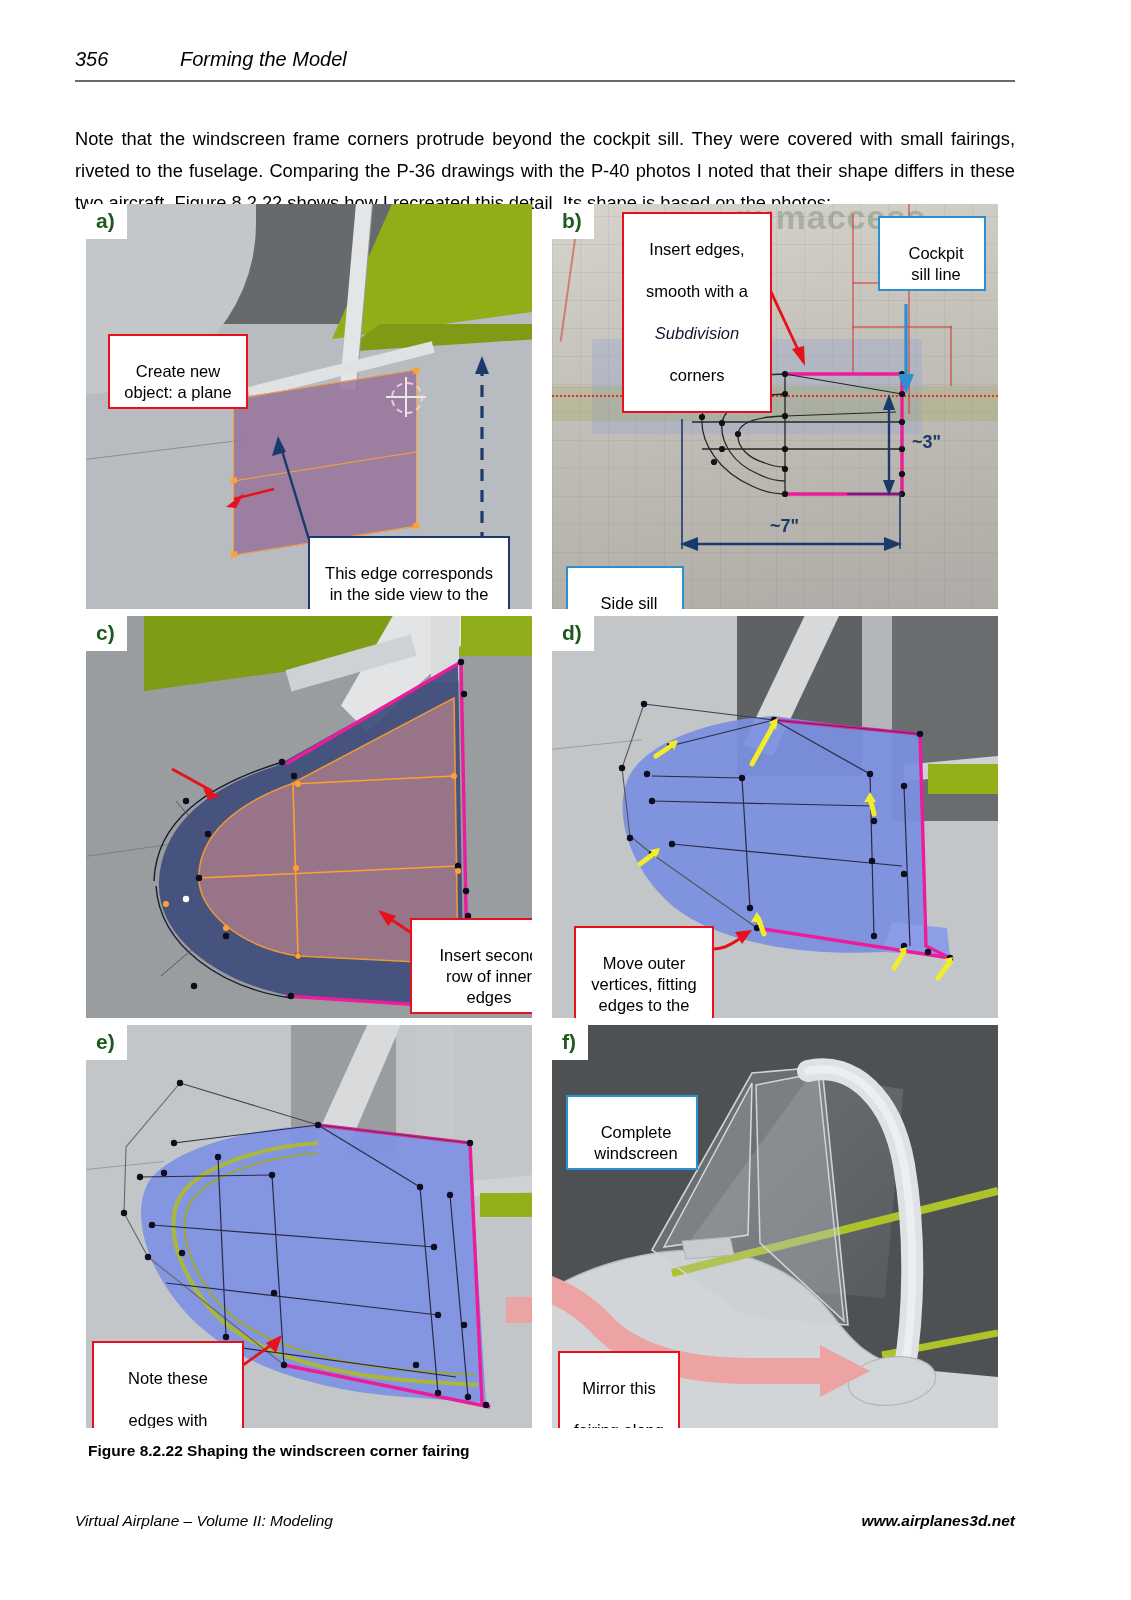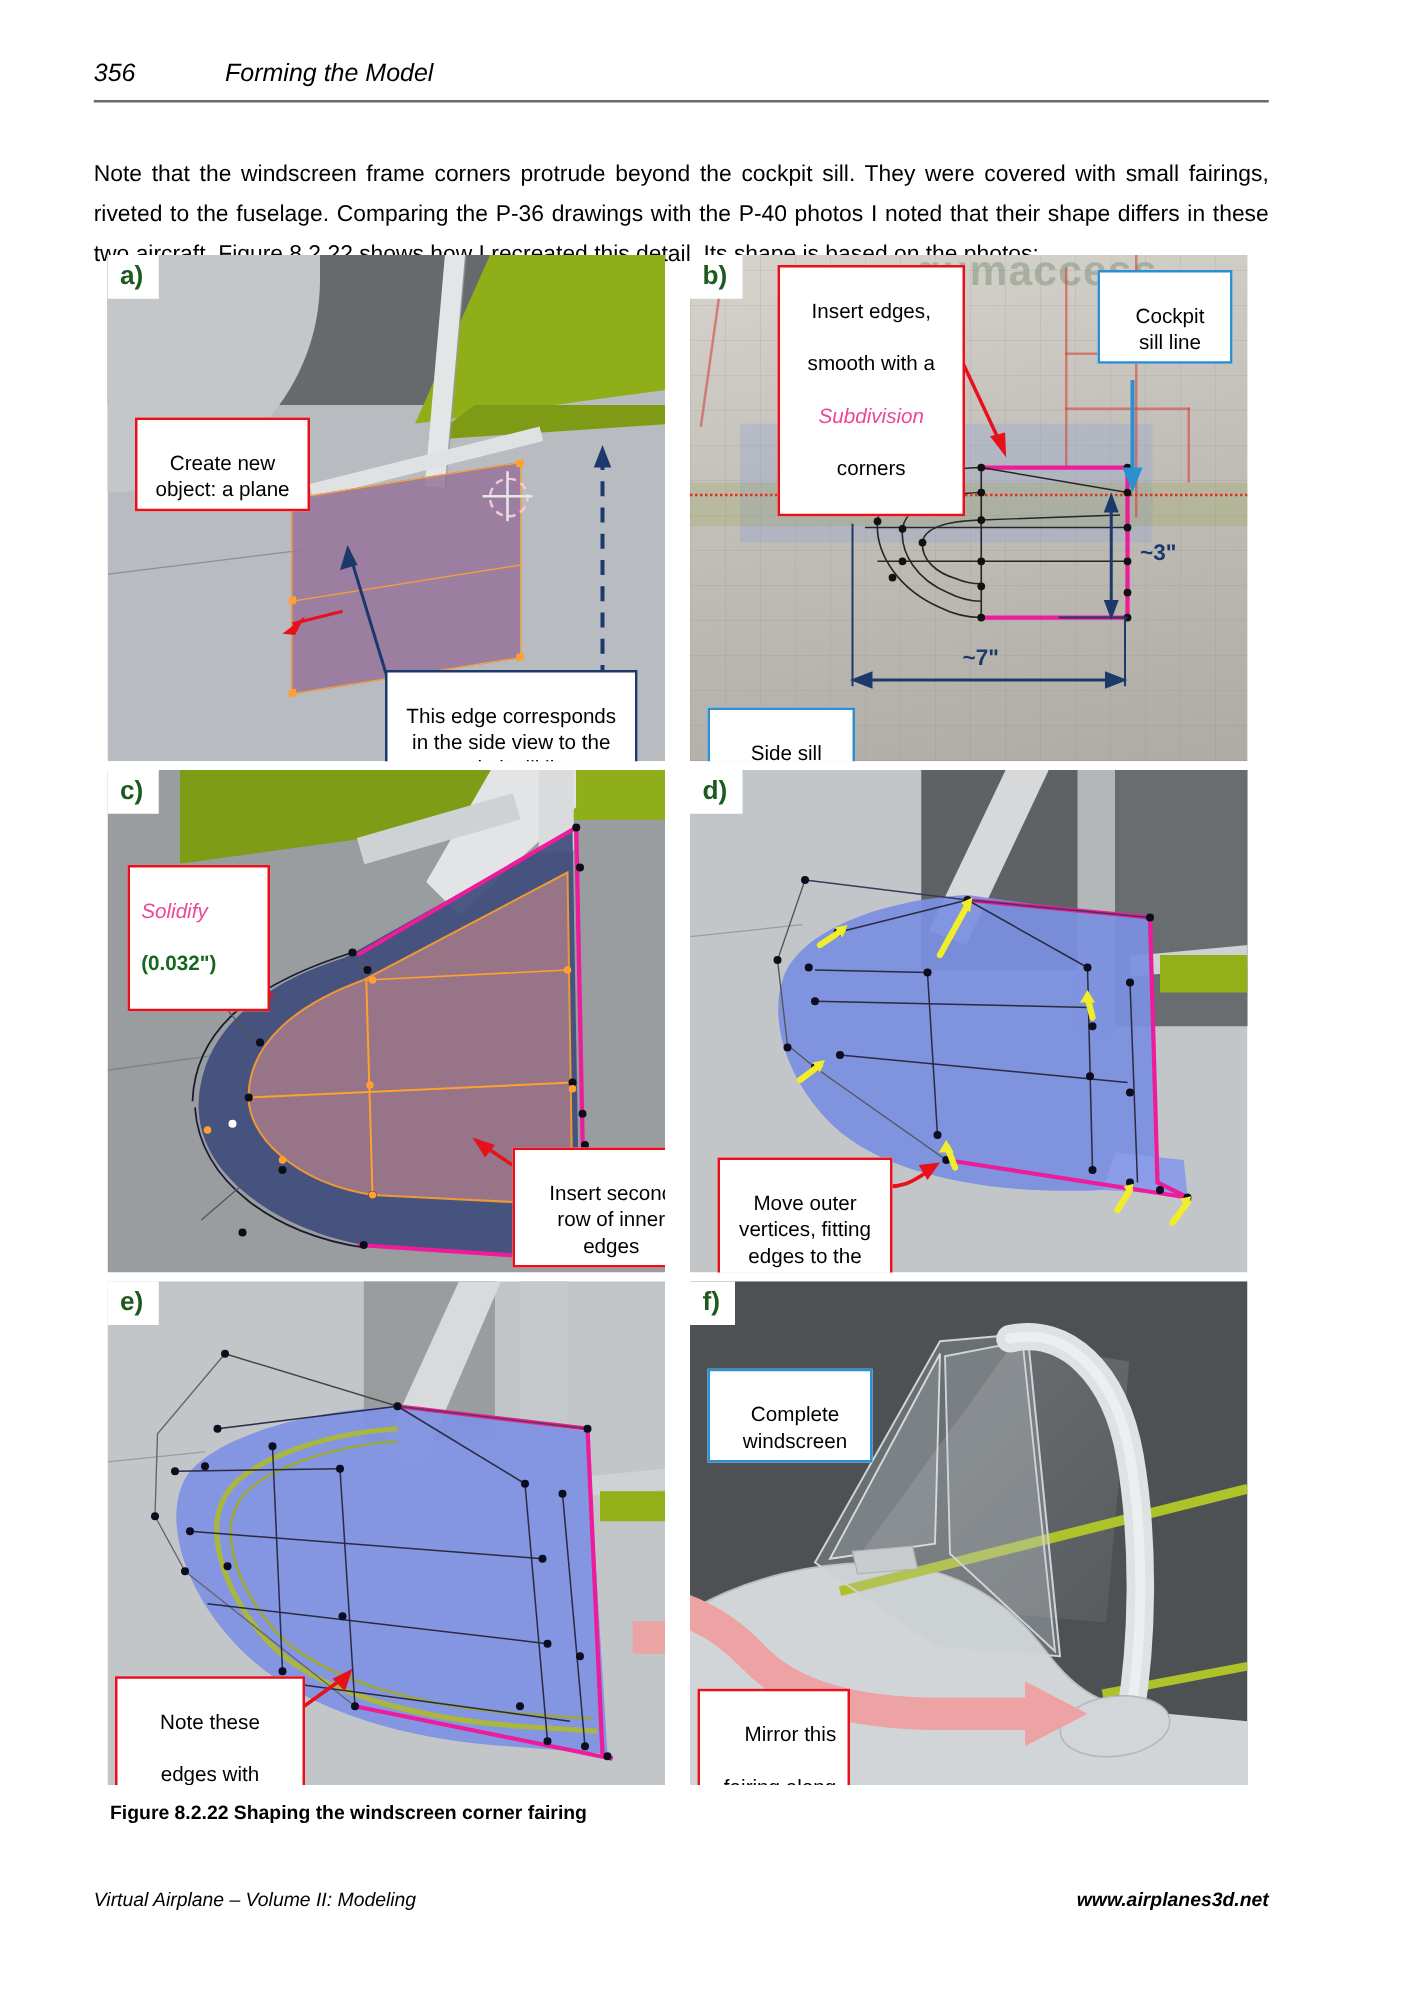--- a/index.html
+++ b/index.html
@@ -31,21 +31,21 @@
 
   
   .plabel{position:absolute;left:0;top:0;background:#fff;color:#1d5a1d;font-weight:bold;
           font-size:21px;line-height:1;padding:6px 12px 8px 10px;z-index:40;}
 
   
   .cal{position:absolute;background:#fff;border:2.2px solid #e8111b;text-align:center;
        font-size:16.5px;line-height:21px;padding:4px 9px;z-index:35;white-space:pre-line;}
   .cal.blue{border-color:#2b8fd0;padding-left:17px;}
   .cal.navy{border-color:#1b3a6b;}
-  .cal i{font-style:italic;color:#ec4899;}
+  .cal i{font-style:italic;color:#0f172a;}
   .cal b.grn{color:#15661f;font-weight:bold;font-style:normal;}
 
   
   .arw{position:absolute;z-index:34;}
 
   
   .a-bg{position:absolute;inset:0;background:#b8bcc0;}
   .a-dark{position:absolute;left:0;top:0;width:330px;height:120px;background:#666a6d;}
   .a-curve{position:absolute;left:-10px;top:0;width:180px;height:190px;background:#c3c7ca;
            border-bottom-right-radius:170px 170px;}
@@ -329,24 +329,20 @@
             <circle cx="140" cy="312" r="3"></circle>
           </g>
           <circle cx="100" cy="283" r="3.2" fill="#fff"></circle>
 
           <path d="M86 153 L 126 175" stroke="#e8111b" stroke-width="2.8" fill="none"></path>
           <path d="M134 180 L 117 172 L 122 184 Z" fill="#e8111b"></path>
           <path d="M330 320 L 300 300" stroke="#e8111b" stroke-width="2.8" fill="none"></path>
           <path d="M292 294 L 310 300 L 302 310 Z" fill="#e8111b"></path>
         </svg>
 
-        <div class="cal" style="left:16px;top:76px;width:92px;text-align:left;">
-          <div><i>Solidify</i></div>
-          <div><b class="grn">(0.032")</b></div>
-        </div>
         <div class="cal" style="left:324px;top:302px;width:110px;padding-left:22px;">
           <span>Insert second
 row of inner
 edges</span>
         </div>
       </div>
       <div class="plabel">c)</div>
     </div>
 
     <div class="panel pD">
@@ -541,21 +537,21 @@
 
           <path d="M-90 250 C -20 250 20 268 50 300 C 80 332 130 346 200 346 L 272 346" stroke="#eda3a3" stroke-width="26" fill="none" stroke-linecap="butt"></path>
           <path d="M268 320 L 318 346 L 268 372 Z" fill="#eda3a3"></path>
         </svg>
 
         <div class="cal blue" style="left:14px;top:70px;width:102px;">
           <span>Complete
 windscreen</span>
         </div>
 
-        <div class="cal" style="left:6px;top:326px;width:100px;text-align:right;">
+        <div class="cal" style="left:6px;top:326px;width:100px;text-align:center;">
           <div>Mirror this</div>
           <div>fairing along</div>
           
         </div>
       </div>
       <div class="plabel">f)</div>
     </div>
 
   </div>
 

